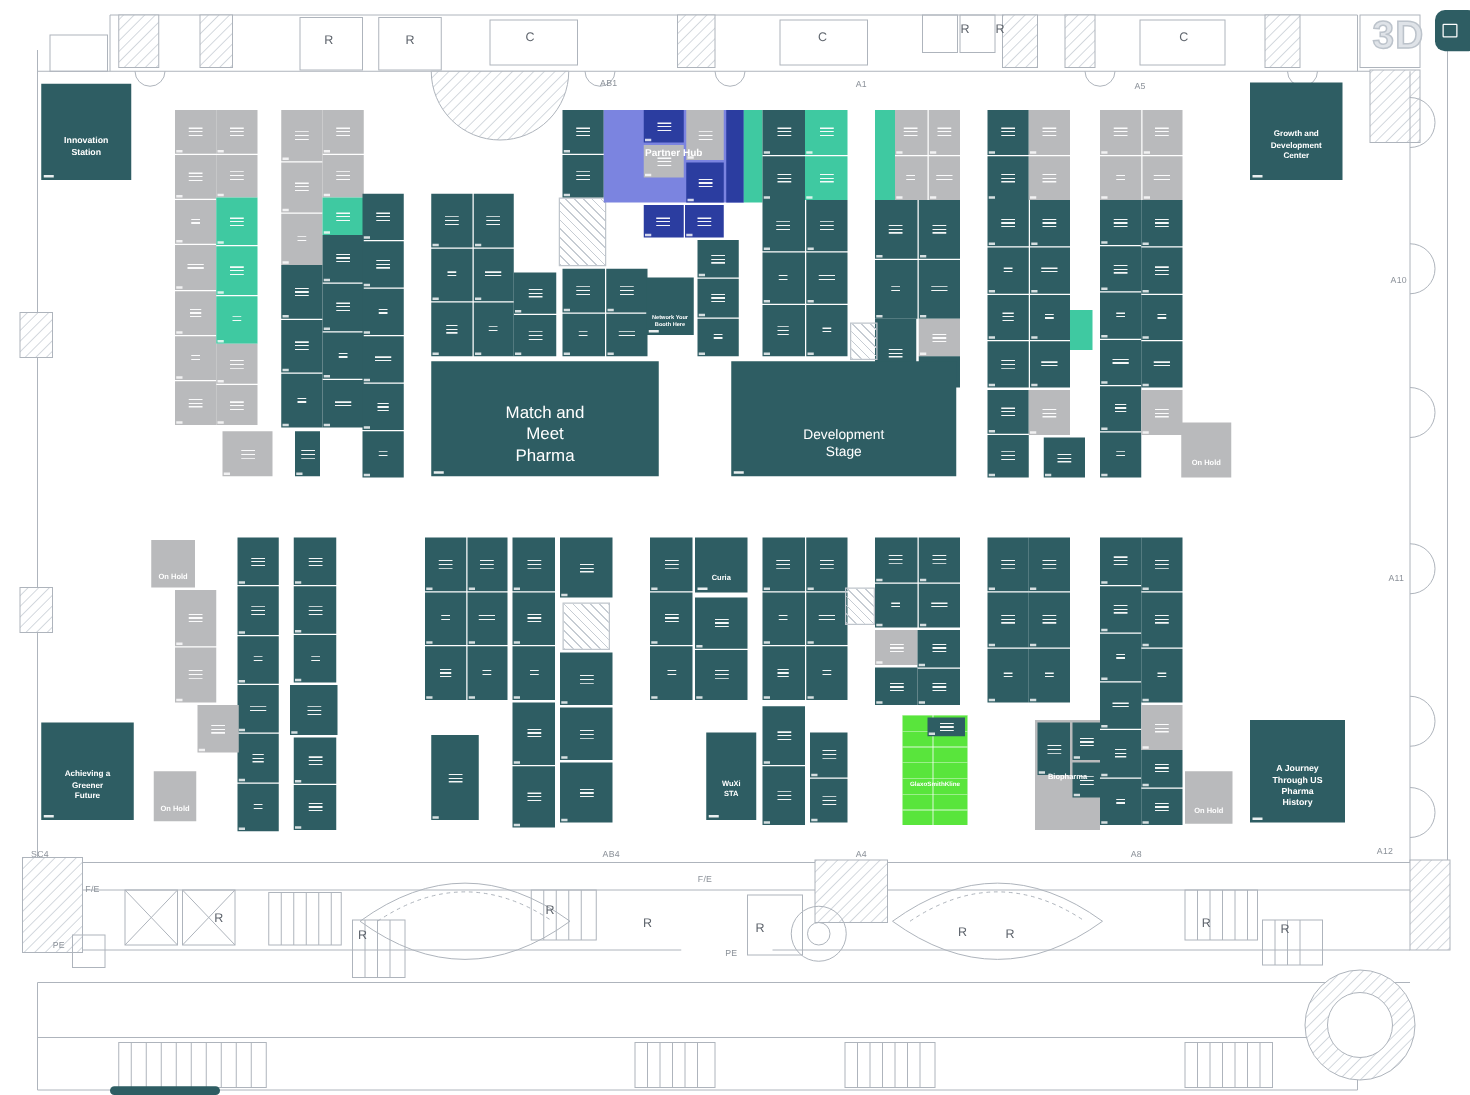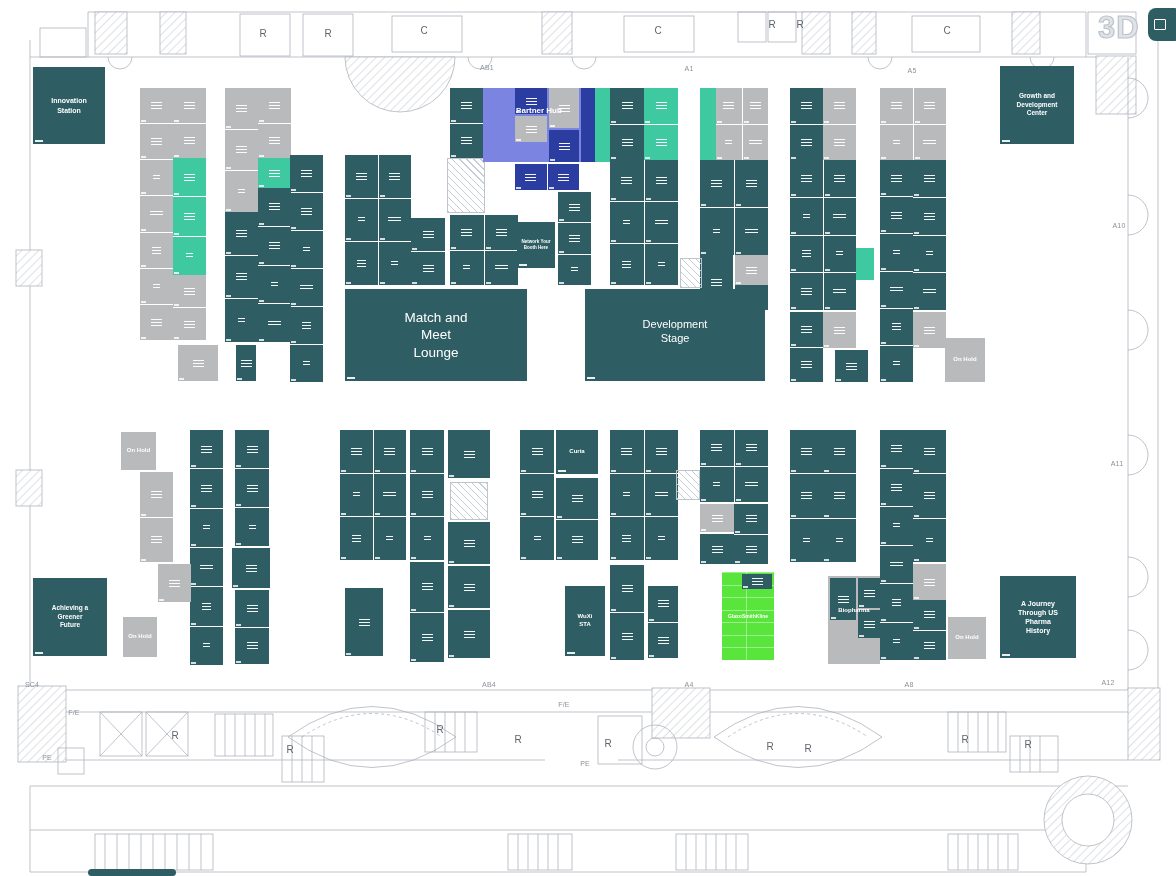--- a/index.html
+++ b/index.html
@@ -10,21 +10,21 @@
   .grid{display:grid;gap:1px;background:transparent;}
   .cell{position:relative;display:flex;align-items:center;justify-content:center;}
   .cell::before{content:"";width:11px;height:7px;
     background:repeating-linear-gradient(to bottom,rgba(255,255,255,.95) 0 1px,transparent 1px 3px);}
   .cell:nth-child(3n)::before{width:7px;height:5px;}
   .cell:nth-child(4n)::before{width:13px;height:5px;}
   .cell:nth-child(5n)::before{width:9px;}
   .cell::after{content:"";position:absolute;left:1px;bottom:1px;width:5px;height:2px;
     background:rgba(255,255,255,.8);}
   .lbl{display:flex;align-items:center;justify-content:center;text-align:center;color:#fff;}
-  .lbl span{line-height:1.3;display:block;}
+  .lbl span{line-height:1.3;display:block;margin-top:24px;}
   .num::before{content:"";position:absolute;left:2px;bottom:2px;width:8px;height:2.5px;
     background:rgba(255,255,255,.9);}
   .hatch{background:repeating-linear-gradient(45deg,#c6ccd3 0 1px,transparent 1px 5px);
     border:1px solid #bfc5cc;}
   .room{position:absolute;color:#5f656d;font-size:10px;transform:translate(-50%,-50%);}
   .plabel{position:absolute;color:#8b9199;font-size:7px;transform:translate(-50%,-50%);
     letter-spacing:.2px;white-space:nowrap;}
   #mode3d{position:absolute;left:1098px;top:10px;font-size:31px;font-weight:bold;
     color:#dfe3e8;-webkit-text-stroke:1.2px #bcc3cb;letter-spacing:1px;}
   #fab{position:absolute;left:1148px;top:8px;width:34px;height:33px;border-radius:8px;
@@ -507,21 +507,21 @@
       <div class="blk lbl" style="left: 948px; top: 617px; width: 38px; height: 42px; background: rgb(185, 186, 188);">
         <span style="font-size: 6px; font-weight: bold; max-width: 24px;">On Hold</span>
       </div>
       <div class="blk lbl num" style="left: 33px; top: 67px; width: 72px; height: 77px; background: rgb(46, 93, 99);">
         <span style="font-size: 7px; font-weight: bold; max-width: 48px;">Innovation Station</span>
       </div>
       <div class="blk lbl num" style="left: 1000px; top: 66px; width: 74px; height: 78px; background: rgb(46, 93, 99);">
         <span style="font-size: 6.5px; font-weight: bold; max-width: 55px;">Growth and Development Center</span>
       </div>
       <div class="blk lbl num" style="left: 345px; top: 289px; width: 182px; height: 92px; background: rgb(46, 93, 99);">
-        <span style="font-size: 13.5px; max-width: 64px;">Match and Meet Lounge</span>
+        <span style="font-size: 13.5px; max-width: 64px;">Match and Meet Pharma</span>
       </div>
       <div class="blk lbl num" style="left: 585px; top: 289px; width: 180px; height: 92px; background: rgb(46, 93, 99); align-items: flex-start; padding-top: 28px;">
         <span style="font-size: 11px; max-width: 92px;">Development Stage</span>
       </div>
       <div class="blk lbl num" style="left: 33px; top: 578px; width: 74px; height: 78px; background: rgb(46, 93, 99);">
         <span style="font-size: 6.5px; font-weight: bold; max-width: 45px;">Achieving a Greener Future</span>
       </div>
       <div class="blk lbl num" style="left: 1000px; top: 576px; width: 76px; height: 82px; background: rgb(46, 93, 99);">
         <span style="font-size: 7px; font-weight: bold; max-width: 50px;">A Journey Through US Pharma History</span>
       </div>

